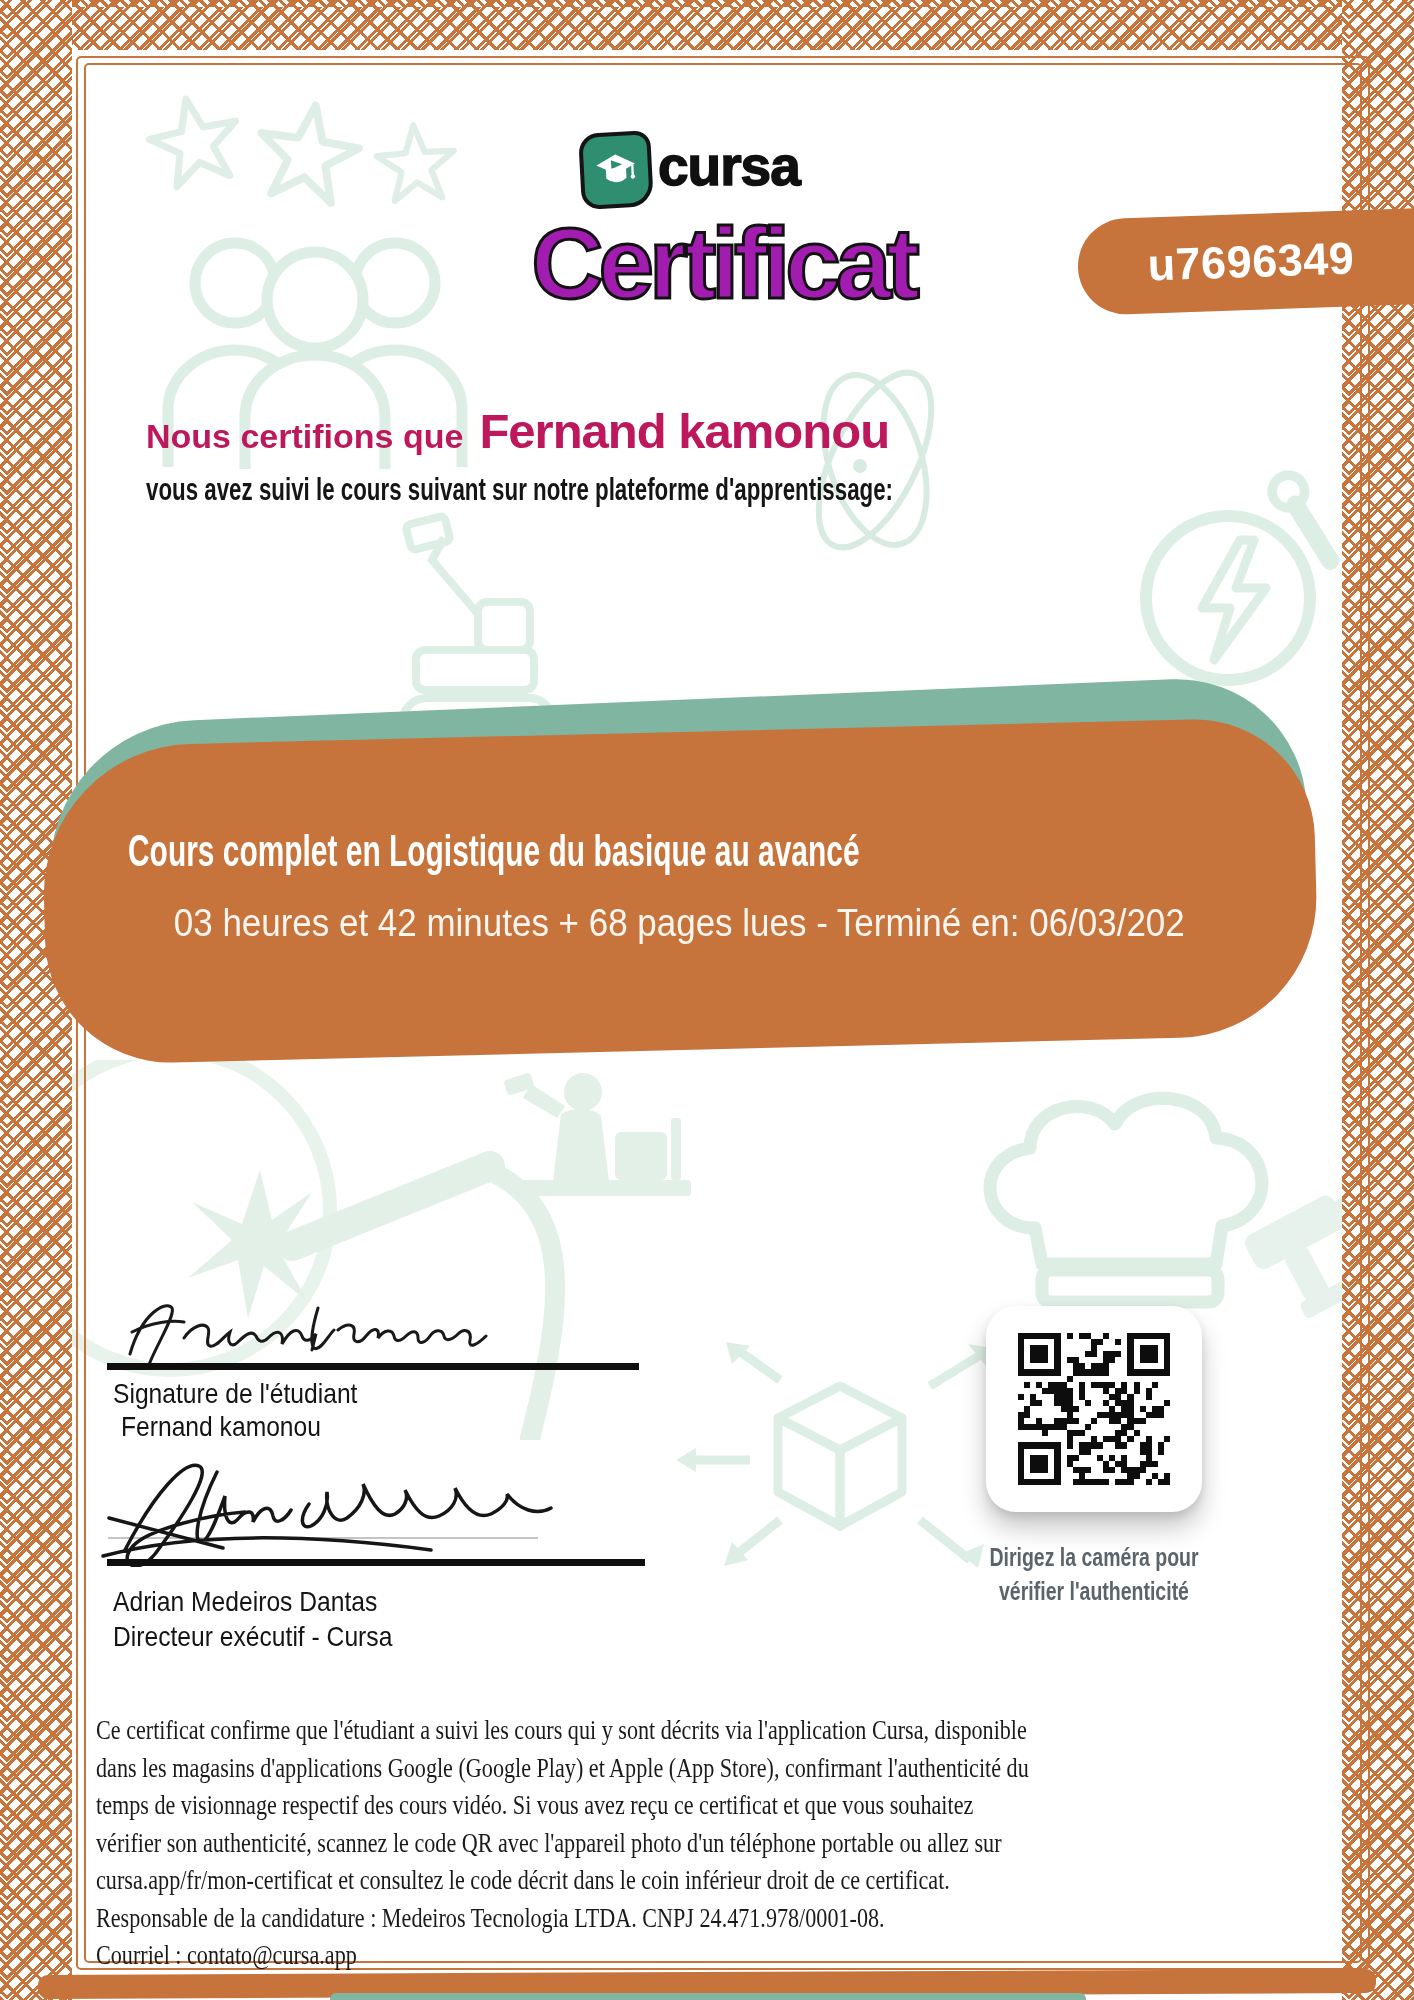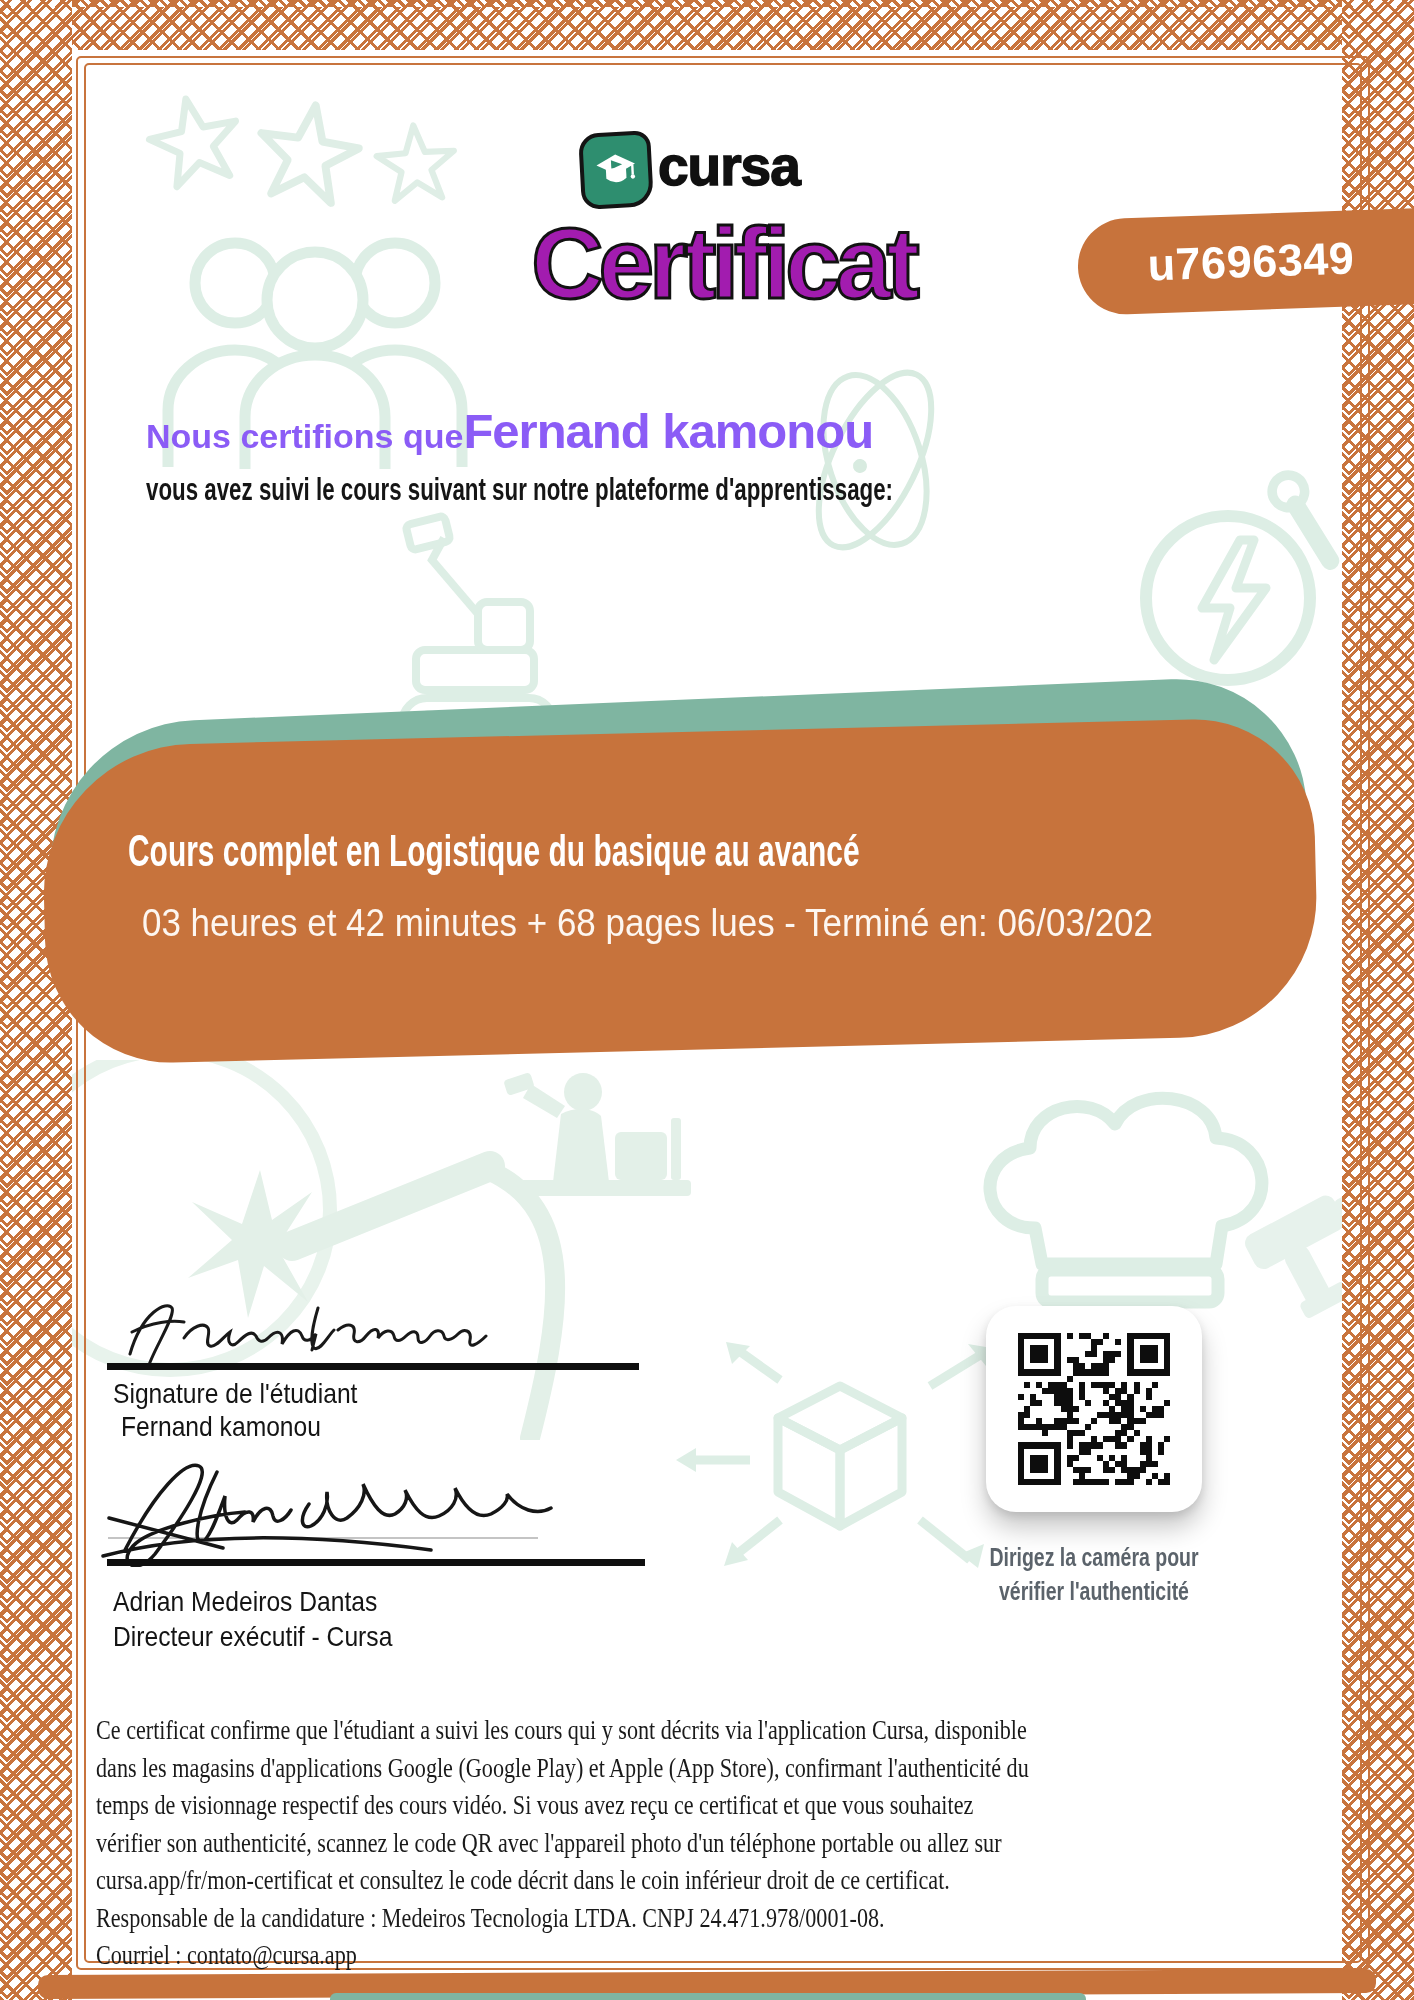--- a/index.html
+++ b/index.html
@@ -28,33 +28,33 @@
   .logo-text{position:absolute;z-index:5;left:658px;top:136px;font-size:55px;font-weight:700;
       letter-spacing:-1px;color:#101010;line-height:60px;-webkit-text-stroke:1.5px #101010;}
   .cert-title{position:absolute;z-index:5;left:0;right:0;top:208px;text-align:center;
       font-size:100px;font-weight:700;letter-spacing:-5px;color:#a21caf;line-height:1.1;
       -webkit-text-stroke:3px #121212;}
   .id-badge{position:absolute;z-index:4;left:1078px;top:220px;width:346px;height:96px;
       background:#c7733c;border-radius:48px 0 0 48px;transform:rotate(-2deg);
       transform-origin:left center;display:flex;align-items:center;justify-content:center;}
   .id-badge span{color:#fff;font-size:45px;font-weight:700;letter-spacing:0.5px;}
   
-  .intro1{position:absolute;z-index:5;left:146px;top:403px;display:flex;align-items:baseline;gap:0;color:#8b5cf6;text-align:right;}
+  .intro1{position:absolute;z-index:5;left:146px;top:403px;display:flex;align-items:baseline;gap:16px;color:#be185d;text-align:right;}
   .intro1 .pre{font-size:34px;font-weight:700;}
   .intro1 .nm{font-size:49px;font-weight:700;letter-spacing:-1px;}
   .intro2{position:absolute;z-index:5;left:146px;top:472px;font-size:31px;font-weight:700;
       color:#151515;white-space:nowrap;transform:scaleX(.72);transform-origin:0 0;}
   
   .blob-teal{position:absolute;z-index:3;left:50px;top:700px;width:1258px;height:310px;
       background:#7fb5a1;border-radius:150px 130px 140px 130px;transform:rotate(-2.4deg);}
   .blob-orange{position:absolute;z-index:3;left:44px;top:732px;width:1272px;height:318px;
       background:#c7733c;border-radius:150px 120px 140px 125px;transform:rotate(-1.4deg);}
   .course-name{position:absolute;z-index:5;left:128px;top:826px;font-size:44px;font-weight:700;
       color:#fff;white-space:nowrap;transform:scaleX(.68);transform-origin:0 0;}
-  .course-details-clip{position:absolute;z-index:5;left:142px;top:898px;width:1168px;height:52px;overflow:hidden;}
+  .course-details-clip{position:absolute;z-index:5;left:142px;top:898px;width:1168px;height:52px;overflow:hidden;text-align:center;}
   .course-details{font-size:38px;font-weight:400;color:#fdf6f0;white-space:nowrap;
       transform:scaleX(.92);transform-origin:0 0;line-height:50px;}
   
   .sigline{position:absolute;z-index:5;background:#0f0f0f;height:7px;}
   .siglabel{position:absolute;z-index:5;font-size:28px;color:#141414;white-space:nowrap;
       transform:scaleX(.88);transform-origin:0 0;}
   .faintline{position:absolute;z-index:4;background:#c4c4c4;height:2px;}
   
   .qr-card{position:absolute;z-index:4;left:986px;top:1306px;width:216px;height:206px;background:#fff;
       border-radius:30px;box-shadow:0 16px 26px rgba(0,0,0,.22), 0 4px 8px rgba(0,0,0,.10);

